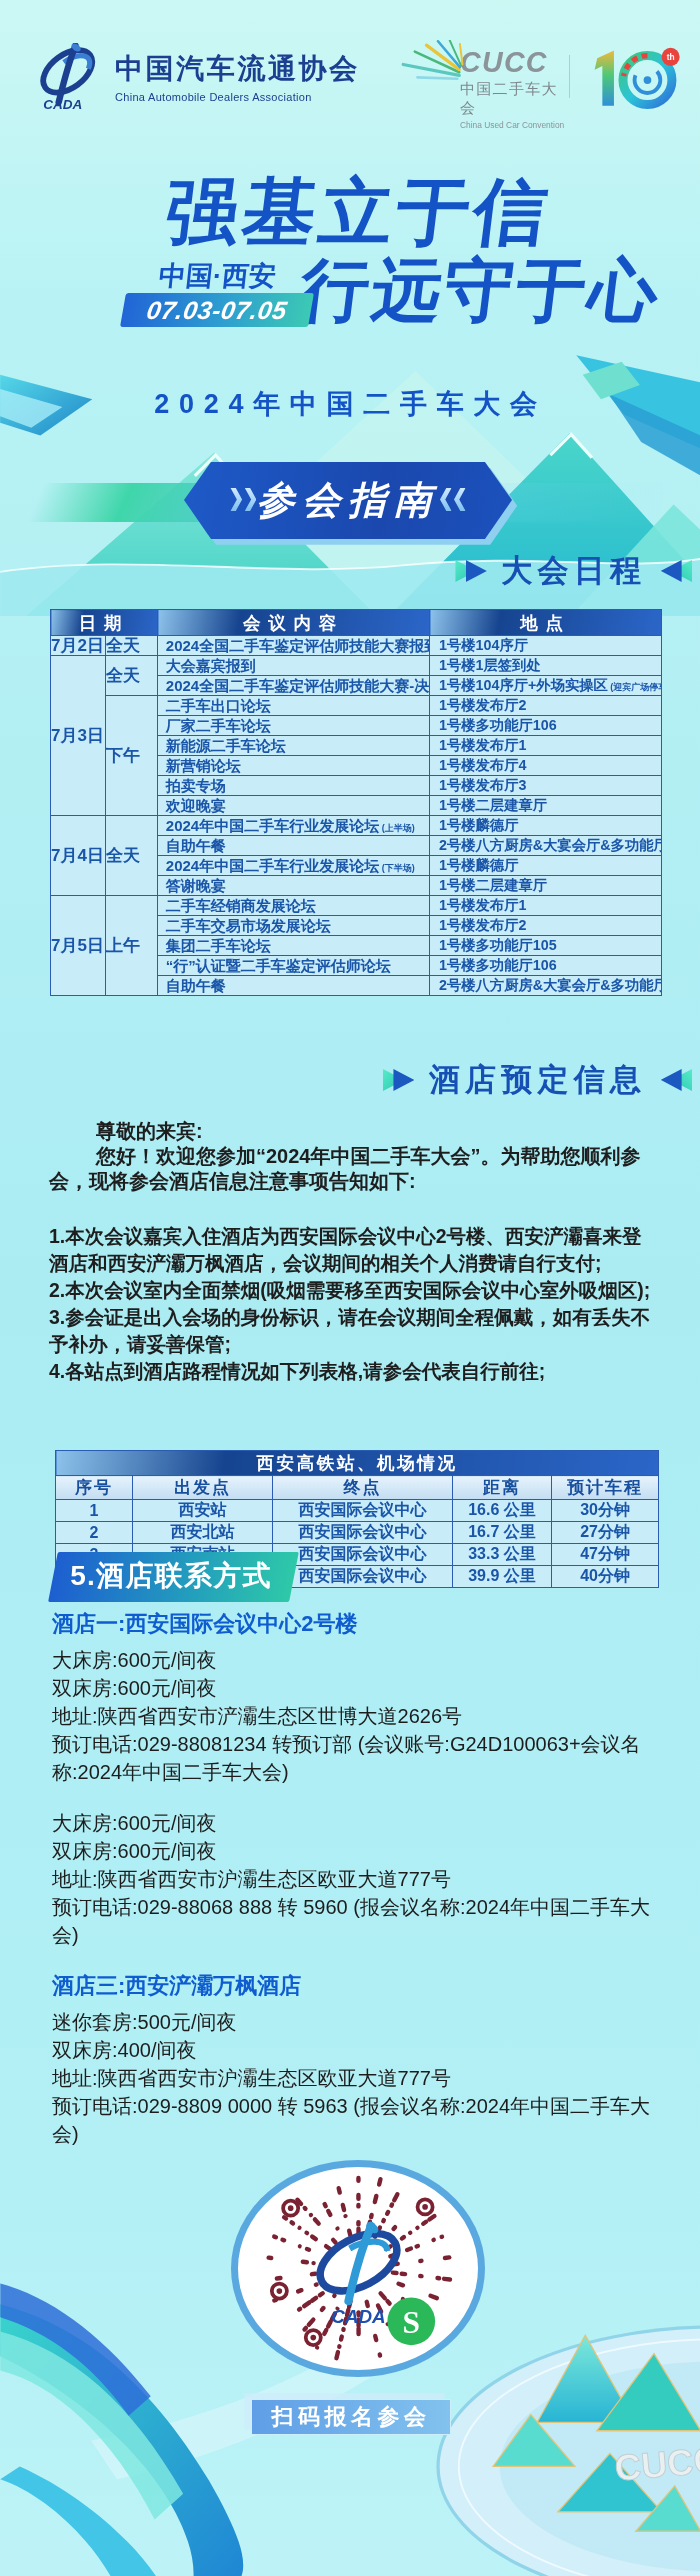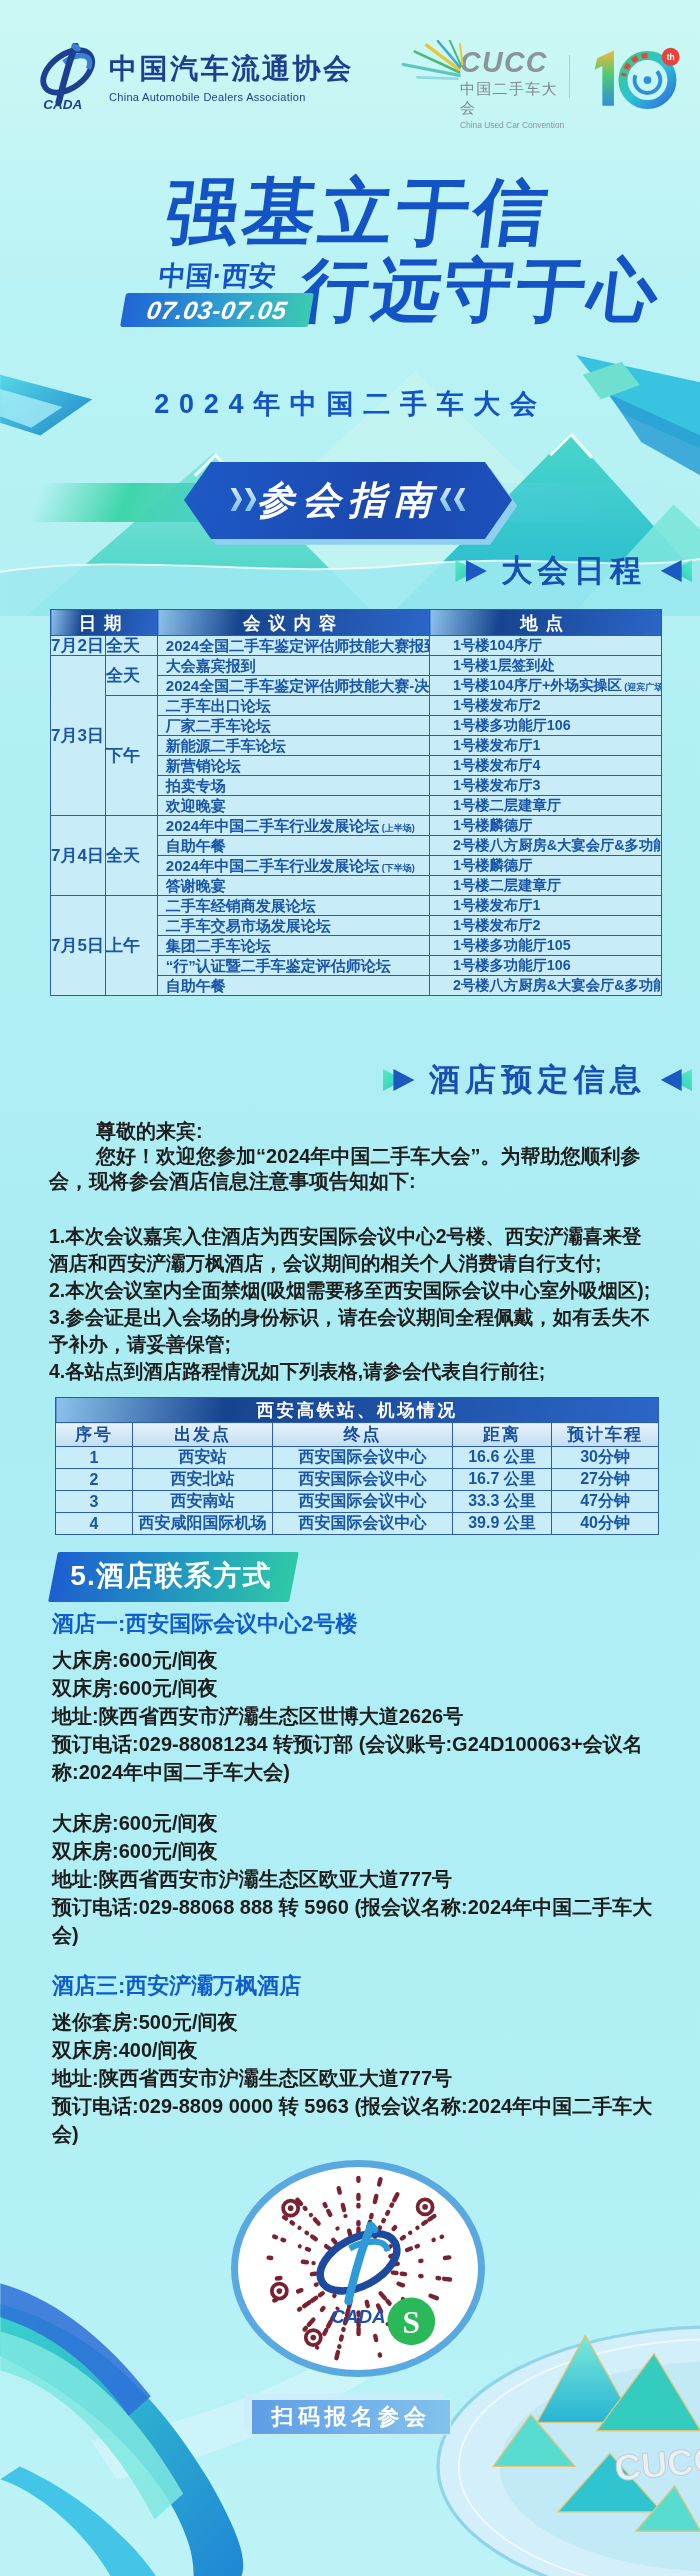--- a/index.html
+++ b/index.html
@@ -4,21 +4,21 @@
 <style>
   *{margin:0;padding:0;box-sizing:border-box}
   html,body{background:#9fe4ee}
   #page{position:relative;width:701px;height:2576px;overflow:hidden;margin:0 auto;
     background:linear-gradient(180deg,#ccf8f4 0%,#b8f2f4 12%,#abecf3 50%,#b2f0f5 85%,#bdf3f7 100%);
     font-family:"Liberation Sans","DejaVu Sans",sans-serif;}
 
   
   .hdr{position:absolute;top:43px;left:0;width:701px;height:71px;z-index:4}
   .cada{position:absolute;left:38px;top:0;display:flex;align-items:center}
-  .cada-name{margin-left:9px}
+  .cada-name{margin-left:15px}
   .cada-cn{font-size:28px;font-weight:bold;color:#1c3f90;letter-spacing:2.6px}
   .cada-en{font-size:11px;color:#1c3f90;margin-top:3.2px;letter-spacing:0.3px}
   .cucc{position:absolute;left:404px;top:2.6px;width:169px}
   .cucc-burst{position:absolute;left:-6.5px;top:-5.2px}
   .cucc-abbr{font-size:28.6px;font-weight:900;color:#8b9499;font-style:italic;margin-left:56px;letter-spacing:1.3px}
   .cucc-cn{font-size:15px;color:#7e878c;margin-left:56px;margin-top:1.3px;letter-spacing:1.3px}
   .cucc-en{font-size:8.4px;color:#8b9499;margin-left:56px;margin-top:1.9px}
   .hdr-divider{position:absolute;left:569px;top:11.7px;width:1.3px;height:43px;background:#aecdd6}
   .ten{position:absolute;left:588px;top:1.3px;width:97px;height:67px}
 
@@ -65,24 +65,24 @@
 
   
   table{border-collapse:collapse;table-layout:fixed}
   .sched{position:absolute;top:609px;left:50px;width:610px;z-index:3}
   .sched th,.sched td{border:1.9px solid #2a5cb4}
   .sched th{height:26px;background:linear-gradient(100deg,#8cc2ea 0%,#16448f 30%,#2b66c8 100%);
       color:#fff;font-size:17.5px;font-weight:bold;letter-spacing:7.8px}
   .sched td{height:20px;background:#c8edf9;color:#1a55a8;font-weight:600;line-height:1.05;white-space:nowrap;overflow:hidden}
   .c-date,.c-time{font-size:17px;text-align:left}
   .c-content{font-size:15px;padding-left:7.8px}
-  .c-loc{font-size:14.3px;padding-left:23px}
+  .c-loc{font-size:14.3px;padding-left:9px}
   td .small{font-size:9px;font-weight:600}
 
-  .station{position:absolute;top:1397px;left:55px;width:604px;z-index:3}
+  .station{position:absolute;top:1450px;left:55px;width:604px;z-index:3}
   .station th,.station td{border:1.9px solid #2a5cb4}
   .station .title-bar{height:25px;background:linear-gradient(100deg,#8cc2ea 0%,#16448f 28%,#2b66c8 100%);
       color:#fff;font-size:17.5px;font-weight:bold;letter-spacing:2.6px}
   .station .hrow th{height:23.4px;background:linear-gradient(180deg,#e6f3fc,#c2ddf2);color:#174f9e;
       font-size:17px;font-weight:bold;letter-spacing:1.9px}
   .station td{height:21.4px;background:#c8edf9;color:#1a55a8;font-size:16px;font-weight:600;text-align:center;white-space:nowrap}
 
   
   .para{position:absolute;top:1118px;left:49px;width:605px;z-index:3;color:#1e1e1e}
   .para .greet{font-size:20px;font-weight:700;text-indent:47px;line-height:26px}
@@ -90,21 +90,21 @@
   .notes{margin-top:28.6px}
   .notes p{font-size:19.5px;font-weight:700;line-height:27px}
 
   
   .badge5{position:absolute;top:1552px;left:53px;z-index:3;transform:skewX(-11deg);
       background:linear-gradient(90deg,#1d5ed0,#23a0bc 60%,#2ec9a8);padding:5.2px 22px 6.5px 17px;border-radius:1.9px}
   .badge5 span{display:inline-block;transform:skewX(11deg);font-size:28px;font-weight:900;color:#fff;letter-spacing:1.3px}
   .hotels{position:absolute;top:1611px;left:52px;width:610px;z-index:3}
   .hotel{margin-bottom:23.4px}
   .hotel h3{font-size:22px;line-height:26px;font-weight:900;color:#0f5cd0;margin-bottom:9px}
-  .hotel p{font-size:20px;line-height:28px;color:#1d1d1d;font-weight:700}
+  .hotel p{font-size:20px;line-height:28px;color:#1d1d1d;font-weight:400}
 
   
   .qr-circle{position:absolute;top:2160px;left:231px;width:254px;height:217px;background:#fff;
       border:7.1px solid #5aa8e0;border-radius:50%;z-index:5}
   .qr-circle svg{position:absolute;left:19.5px;top:1.3px}
   .signup{position:absolute;top:2399px;left:251px;width:200px;height:36px;z-index:5;
       background:linear-gradient(90deg,#5f9ee6,#82c2ee);border:1.9px solid #cfeefb;
       box-shadow:-6.5px -5.8px 0 rgba(205,236,250,.85);
       display:flex;align-items:center;justify-content:center}
   .signup span{font-size:22px;font-weight:900;color:#fff;letter-spacing:4.5px;white-space:nowrap}

